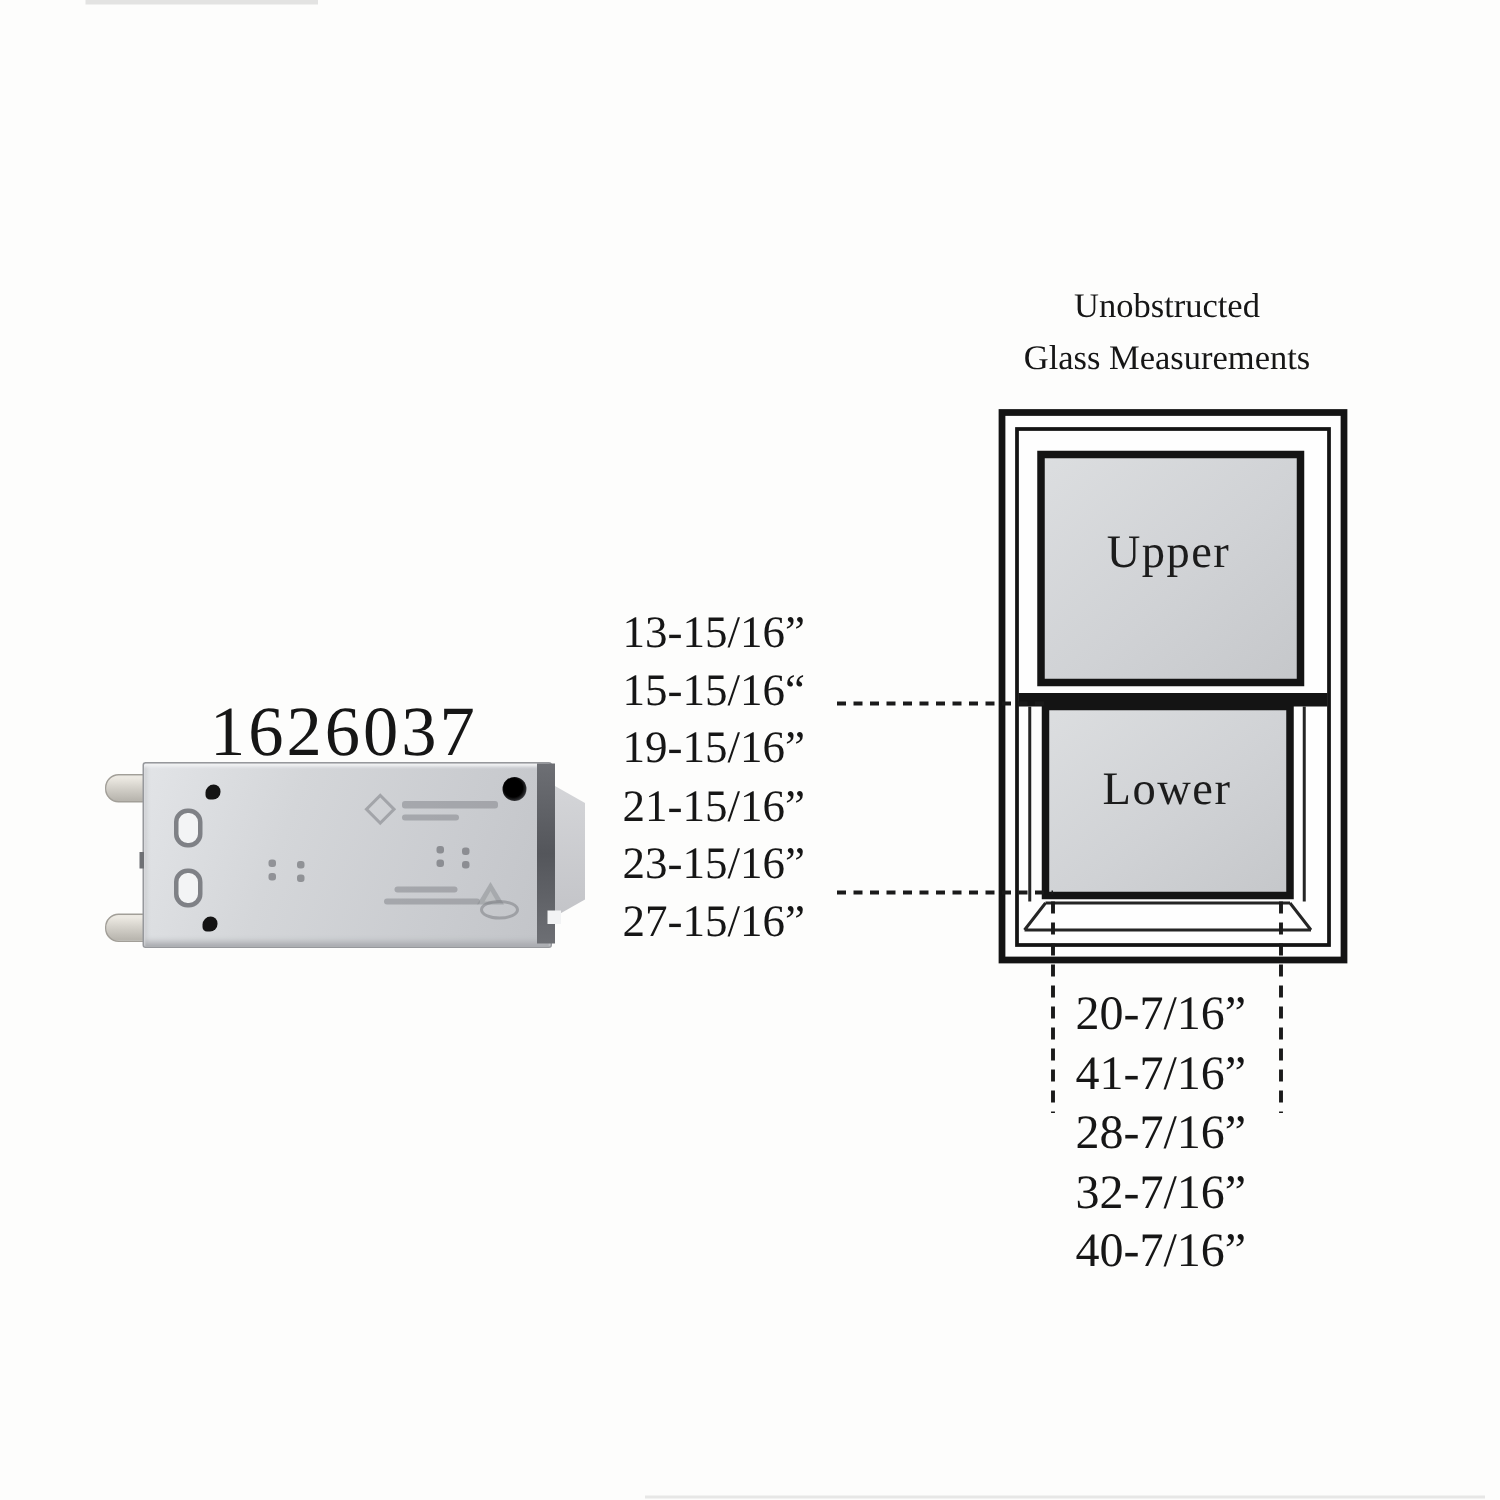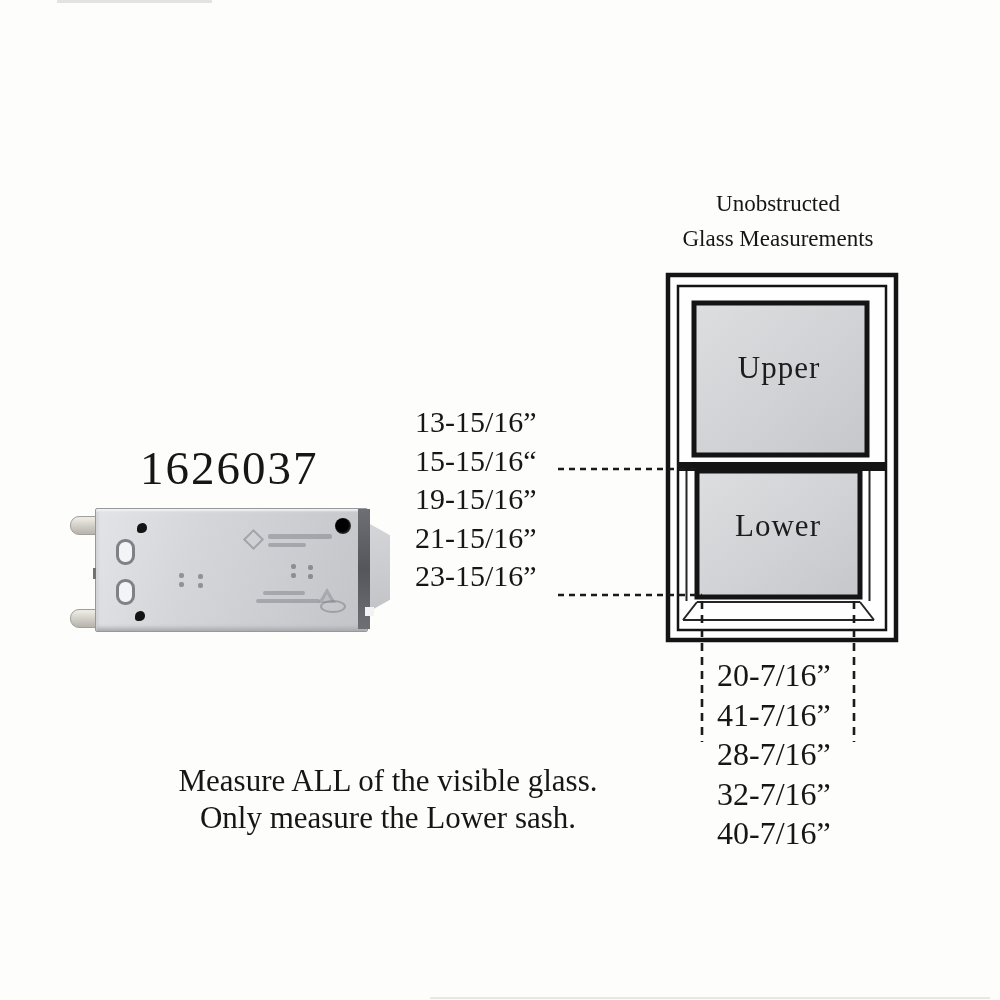--- a/index.html
+++ b/index.html
@@ -2,21 +2,21 @@
 <html><head>
 <meta charset="utf-8">
 <style>
   html,body{margin:0;padding:0;}
   .canvas{
     position:relative;width:1000px;height:1000px;background:#fdfdfc;overflow:hidden;
     font-family:"Liberation Serif","DejaVu Serif",serif;color:#1b1b1b;
   }
   
   .part-number{
-    position:absolute;left:140px;top:441px;font-size:47px;letter-spacing:2px;color:#161616;
+    position:absolute;left:140px;top:461px;font-size:47px;letter-spacing:2px;color:#161616;
   }
   .diagram-title{
     position:absolute;left:627px;top:186px;width:302px;text-align:center;
     font-size:23px;line-height:35px;color:#161616;
   }
   .height-list{
     position:absolute;left:415px;top:403px;font-size:30px;line-height:38.6px;color:#161616;
   }
   .width-list{
     position:absolute;left:717px;top:656px;font-size:32px;line-height:39.6px;color:#161616;
@@ -126,20 +126,21 @@
     <div class="stamp stamp-triangle-inner"></div>
     <div class="stamp stamp-oval"></div>
   </div>
 
   <div class="height-list">
     <div>13-15/16”</div>
     <div>15-15/16“</div>
     <div>19-15/16”</div>
     <div>21-15/16”</div>
     <div>23-15/16”</div>
+    <div>27-15/16”</div>
   </div>
 
   <div class="diagram-title">
     <div>Unobstructed</div>
     <div>Glass Measurements</div>
   </div>
 
   <svg class="window-svg" width="400" height="490" viewBox="0 0 400 490">
     <defs>
       <linearGradient id="glassGrad" x1="0" y1="0" x2="1" y2="1">
@@ -165,21 +166,17 @@
   </svg>
 
   <div class="width-list">
     <div>20-7/16”</div>
     <div>41-7/16”</div>
     <div>28-7/16”</div>
     <div>32-7/16”</div>
     <div>40-7/16”</div>
   </div>
 
-  <div class="instructions">
-    <div>Measure ALL of the visible glass.</div>
-    <div>Only measure the Lower sash.</div>
-  </div>
 
   <div class="edge-artifact-top"></div>
   <div class="edge-artifact-bottom"></div>
 
 </div>
 
 </body></html>

